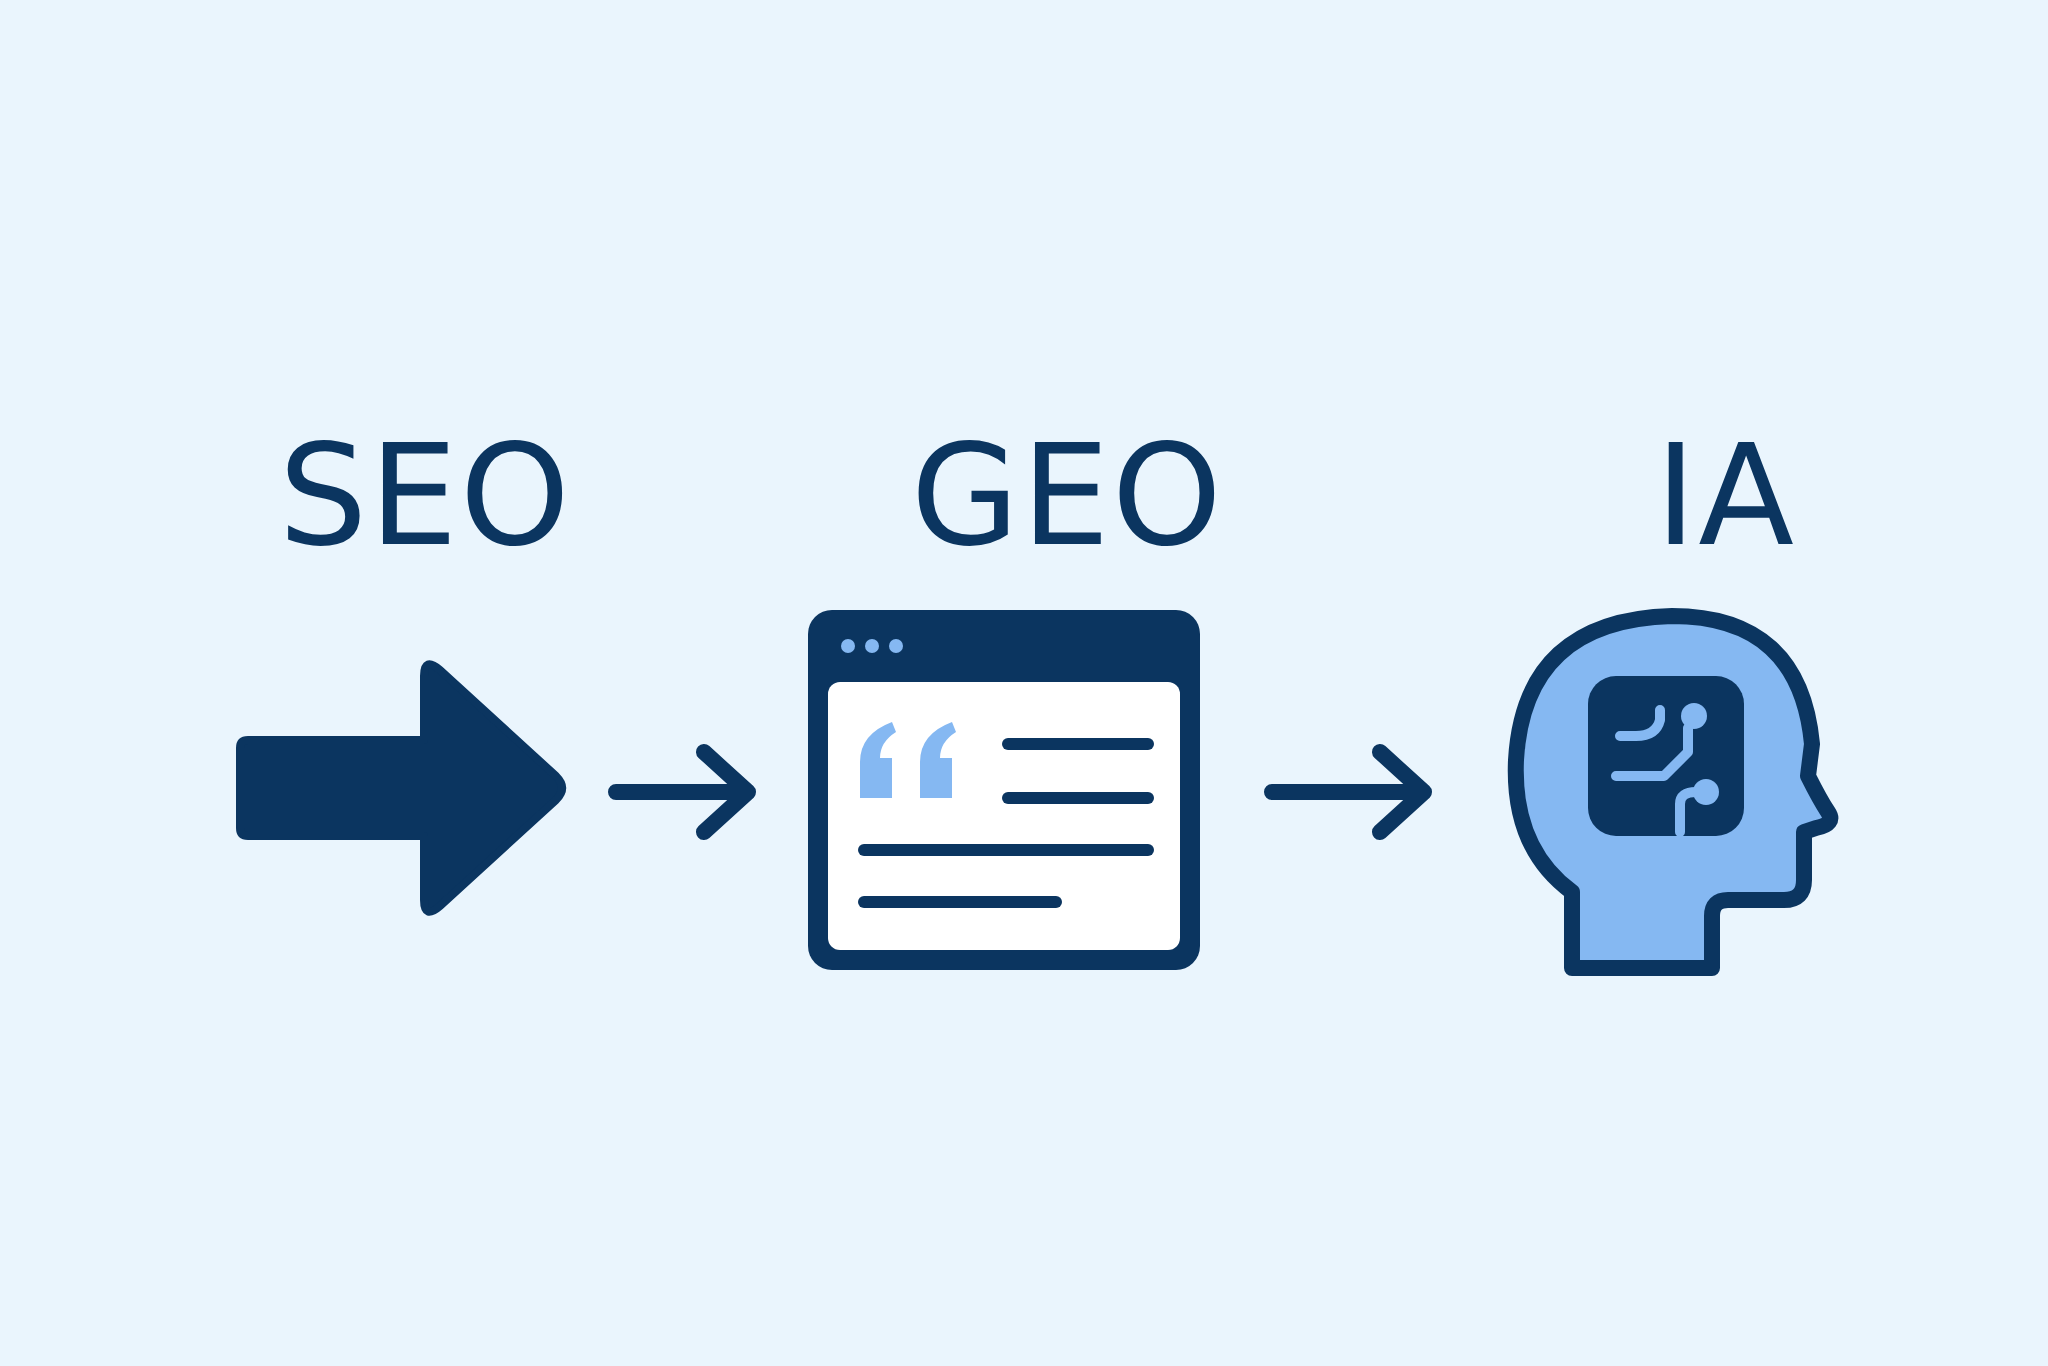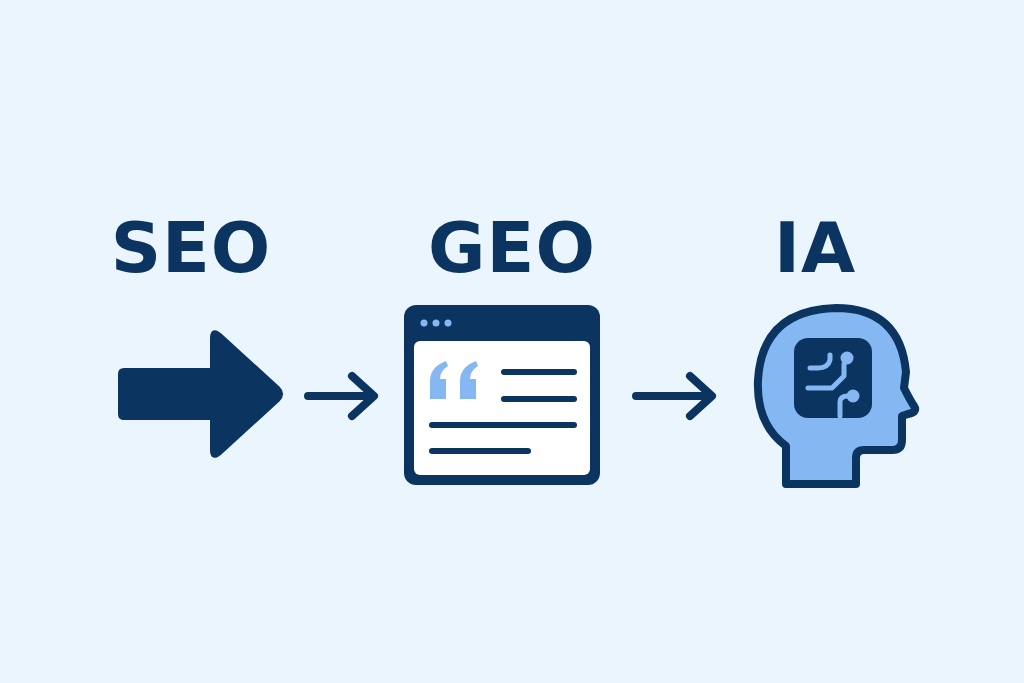--- a/index.html
+++ b/index.html
@@ -13,28 +13,28 @@
       position: relative;
       overflow: hidden;
       font-family: "DejaVu Sans", "Liberation Sans", sans-serif;
     }
     .stage-label {
       position: absolute;
       top: 208px;
       height: 80px;
       line-height: 80px;
       font-size: 70px;
-      font-weight: bold;
+      font-weight: normal;
       color: #0B3560;
-      text-align: center;
+      text-align: right;
       letter-spacing: 1px;
     }
     #label-seo { left: 96px; width: 190px; }
     #label-geo { left: 412px; width: 200px; }
-    #label-ia  { left: 760px; width: 110px; }
+    #label-ia  { left: 788px; width: 110px; }
 
     .icon-svg {
       position: absolute;
       overflow: visible;
     }
   </style>
 </head>
 <body>
 
 <div id="label-seo" class="stage-label">SEO</div>

